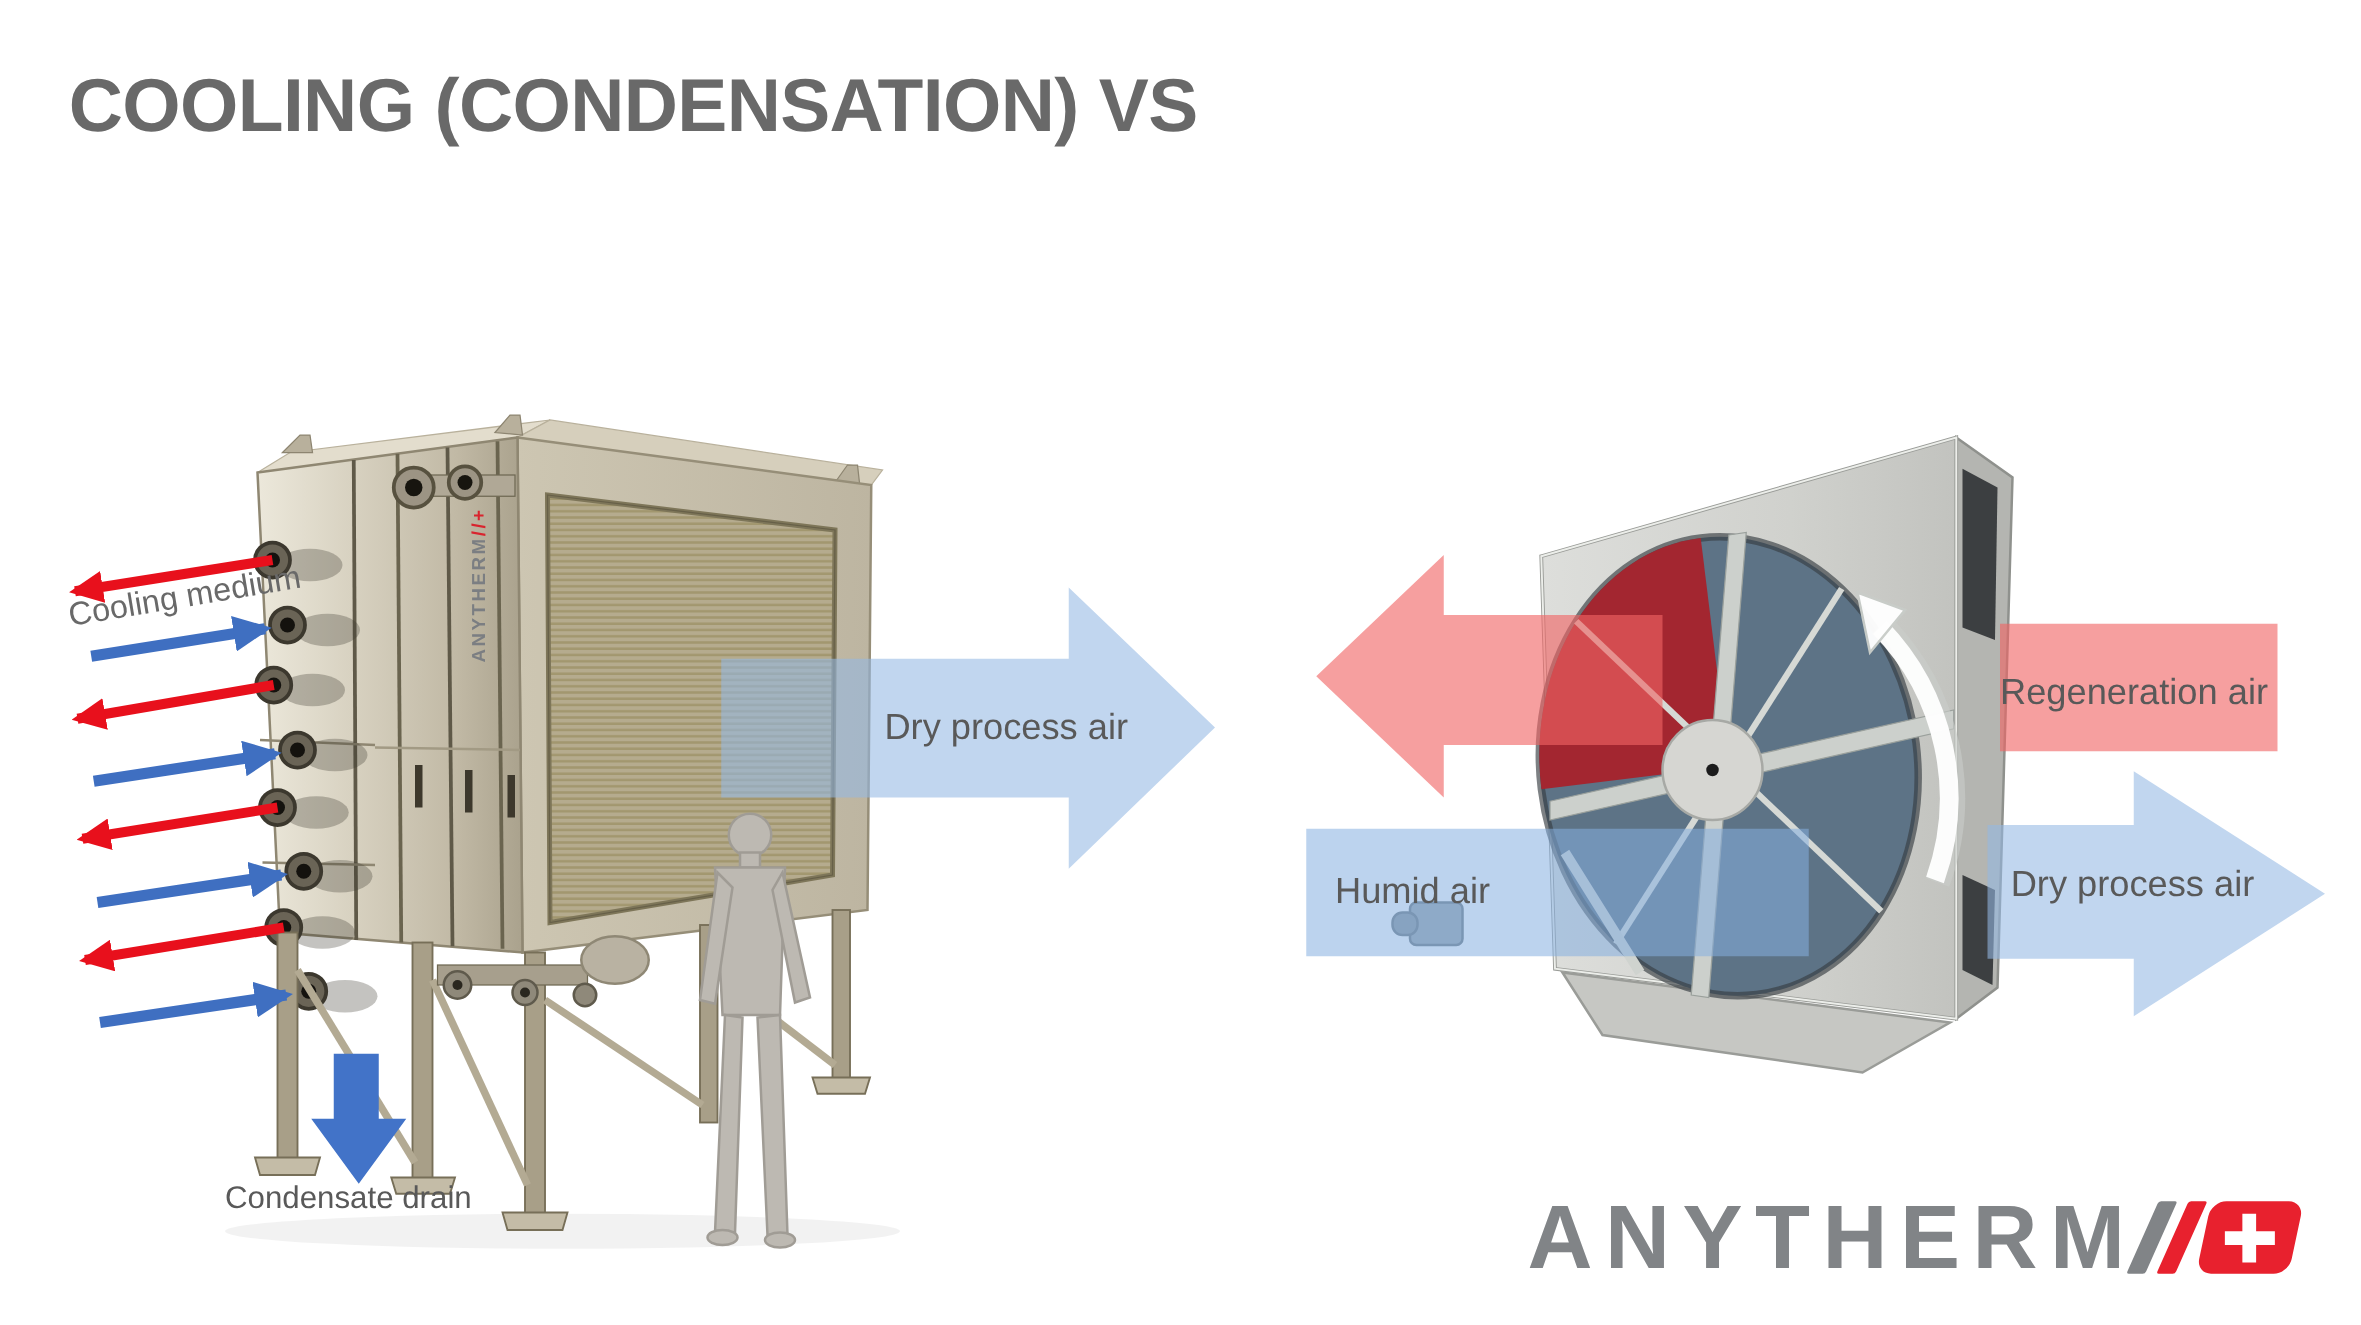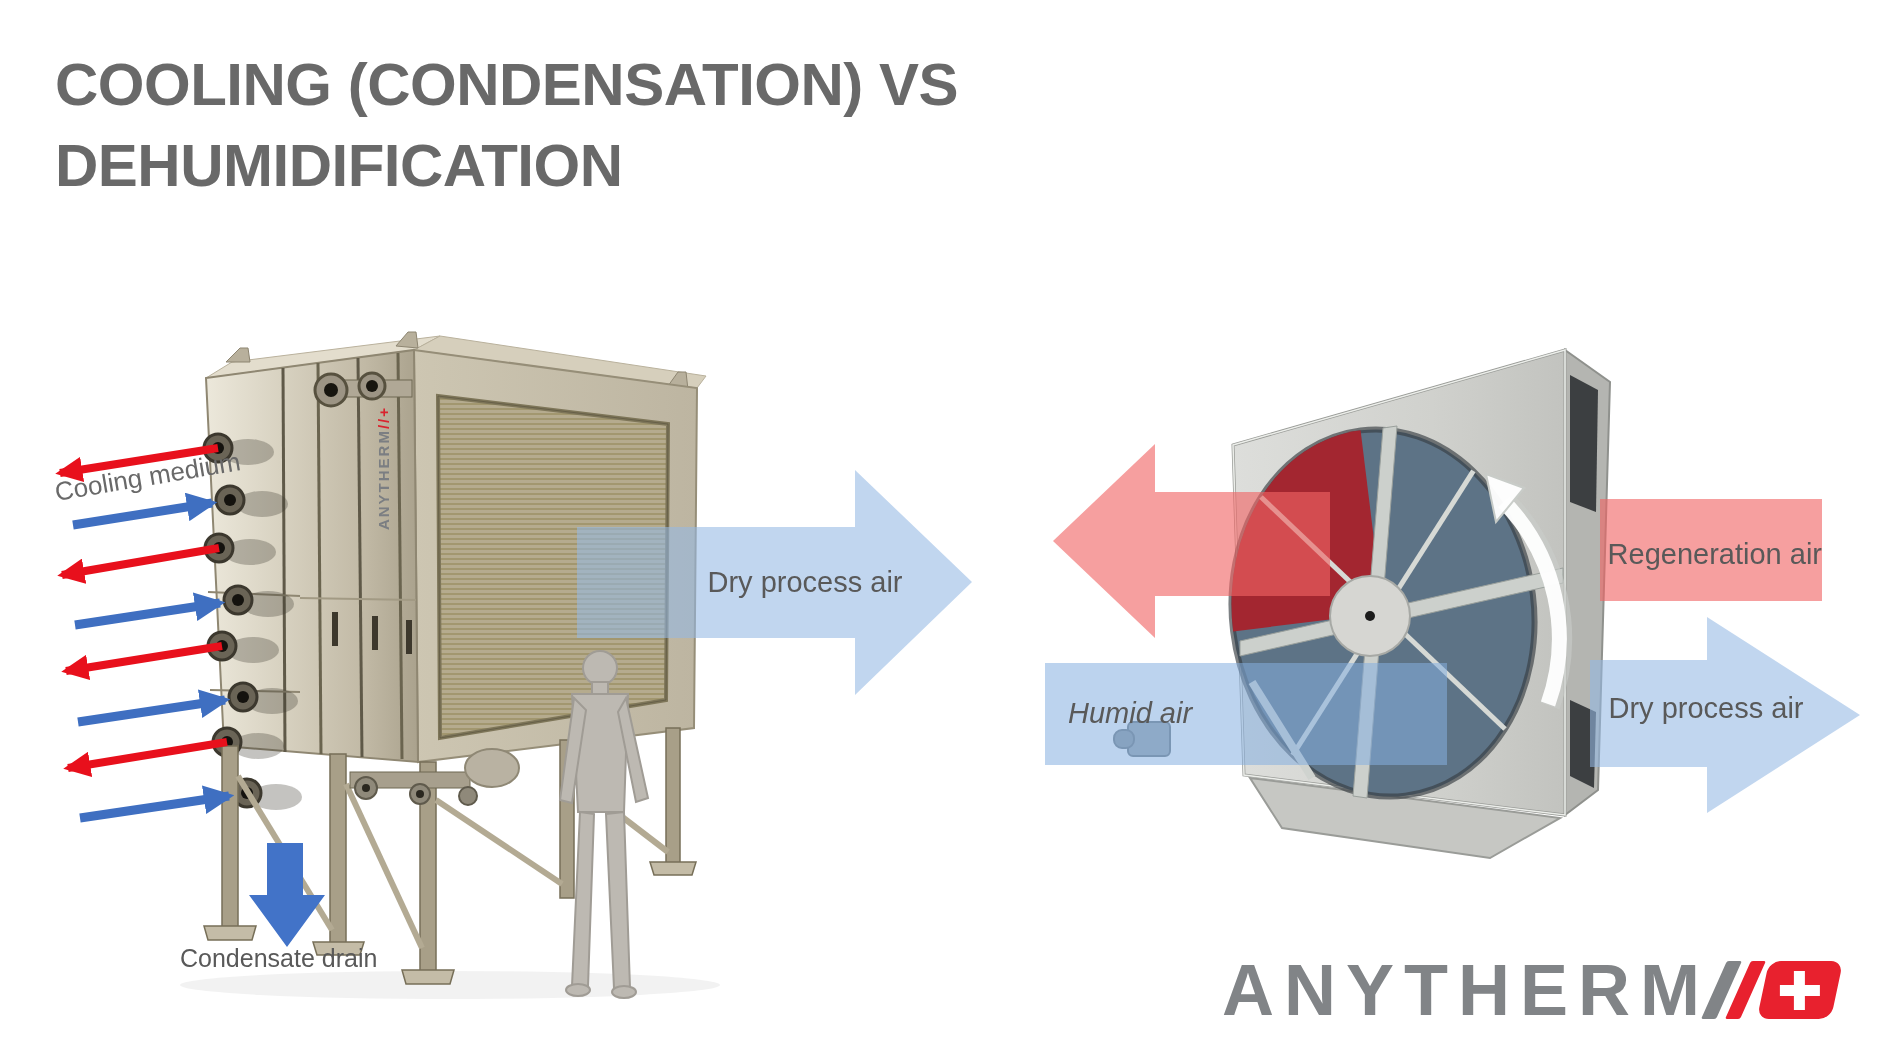--- a/index.html
+++ b/index.html
@@ -12,22 +12,22 @@
   #title{
     left:55px;top:44px;width:1100px;
     font-size:60px;font-weight:bold;color:#696969;line-height:81px;letter-spacing:-0.5px;
   }
   .flow-label{
     position:absolute;color:#595959;font-size:29px;white-space:nowrap;pointer-events:none;
   }
   #lbl-cooling{left:55px;top:477px;font-size:26px;color:#696969;transform:rotate(-9.5deg);transform-origin:left center;}
   #lbl-dry-left{left:655px;top:566px;width:300px;text-align:center;}
   #lbl-condensate{left:180px;top:944px;width:215px;text-align:left;font-size:25px;}
-  #lbl-regen{left:1600px;top:538px;width:222px;text-align:right;}
-  #lbl-humid{left:1068px;top:697px;font-style:italic;}
+  #lbl-regen{left:1600px;top:538px;width:222px;text-align:left;}
+  #lbl-humid{left:1068px;top:697px;}
   #lbl-dry-right{left:1556px;top:692px;width:300px;text-align:center;}
   
   #machine-brand{
     left:304px;top:459px;width:160px;height:18px;
     transform:rotate(-90deg);
     font-size:15px;font-weight:bold;letter-spacing:2px;color:#7b7e82;white-space:nowrap;text-align:center;
   }
   #machine-brand .sfx{color:#d9242e;}
   
   #footer-logo{left:1222px;top:952px;height:76px;display:flex;align-items:center;}
@@ -253,21 +253,20 @@
       <line x1="75" y1="625" x2="220" y2="603" marker-end="url(#mb)"></line>
       <line x1="78" y1="722" x2="225" y2="700" marker-end="url(#mb)"></line>
       <line x1="80" y1="818" x2="229" y2="796" marker-end="url(#mb)"></line>
     </g>
 
     <polygon points="267,843 303,843 303,895 325,895 287,947 249,895 271,895 267,895" fill="#4273c8"></polygon>
   </svg>
 
   <div id="title" class="abs">
     <div>COOLING (CONDENSATION) VS</div>
-    <div>DEHUMIDIFICATION</div>
   </div>
 
   <div id="lbl-cooling" class="flow-label">Cooling medium</div>
   <div id="lbl-dry-left" class="flow-label">Dry process air</div>
   <div id="lbl-condensate" class="flow-label">Condensate drain</div>
   <div id="lbl-regen" class="flow-label">Regeneration air</div>
   <div id="lbl-humid" class="flow-label">Humid air</div>
   <div id="lbl-dry-right" class="flow-label">Dry process air</div>
 
   <div id="machine-brand" class="abs">

